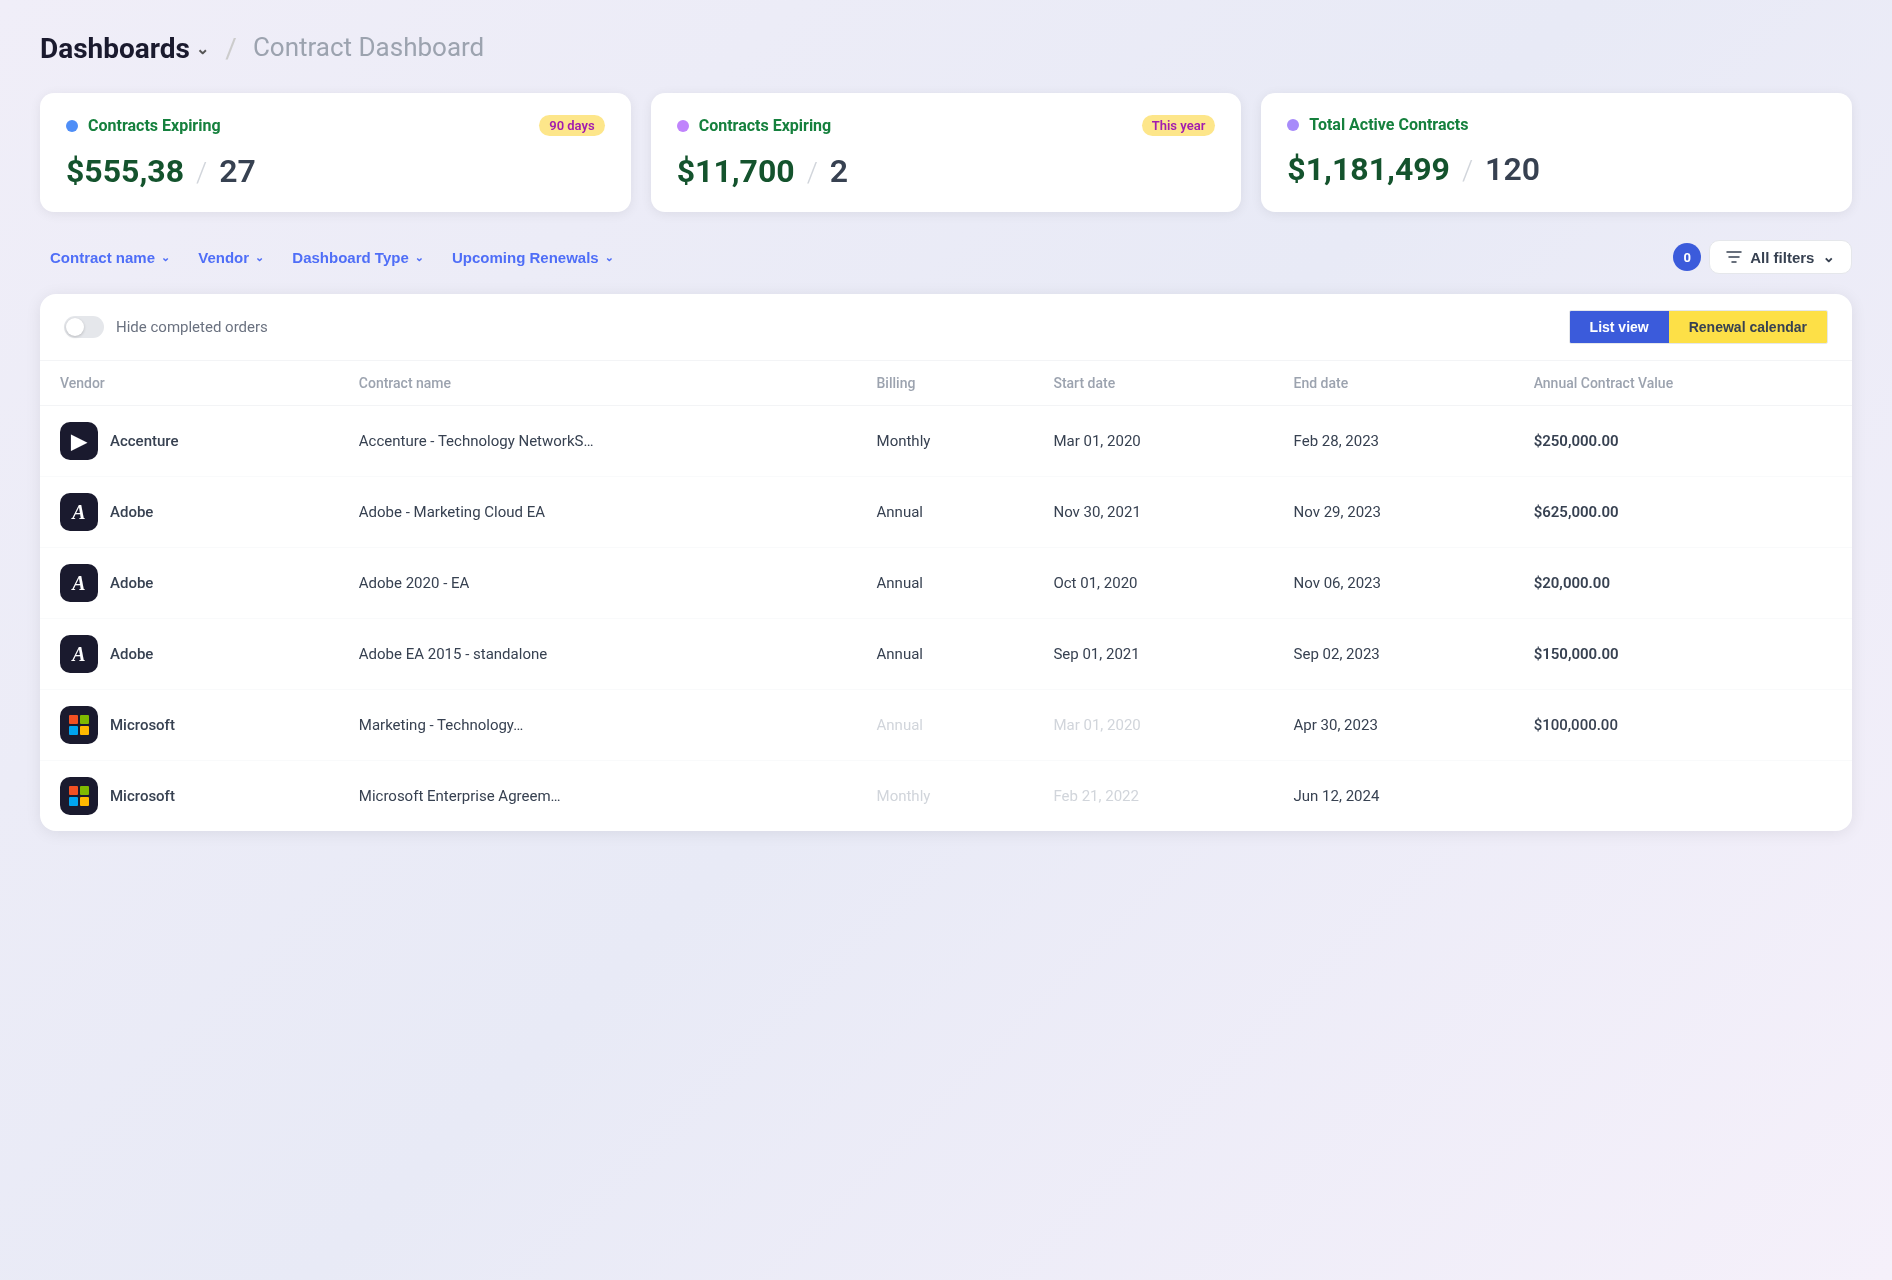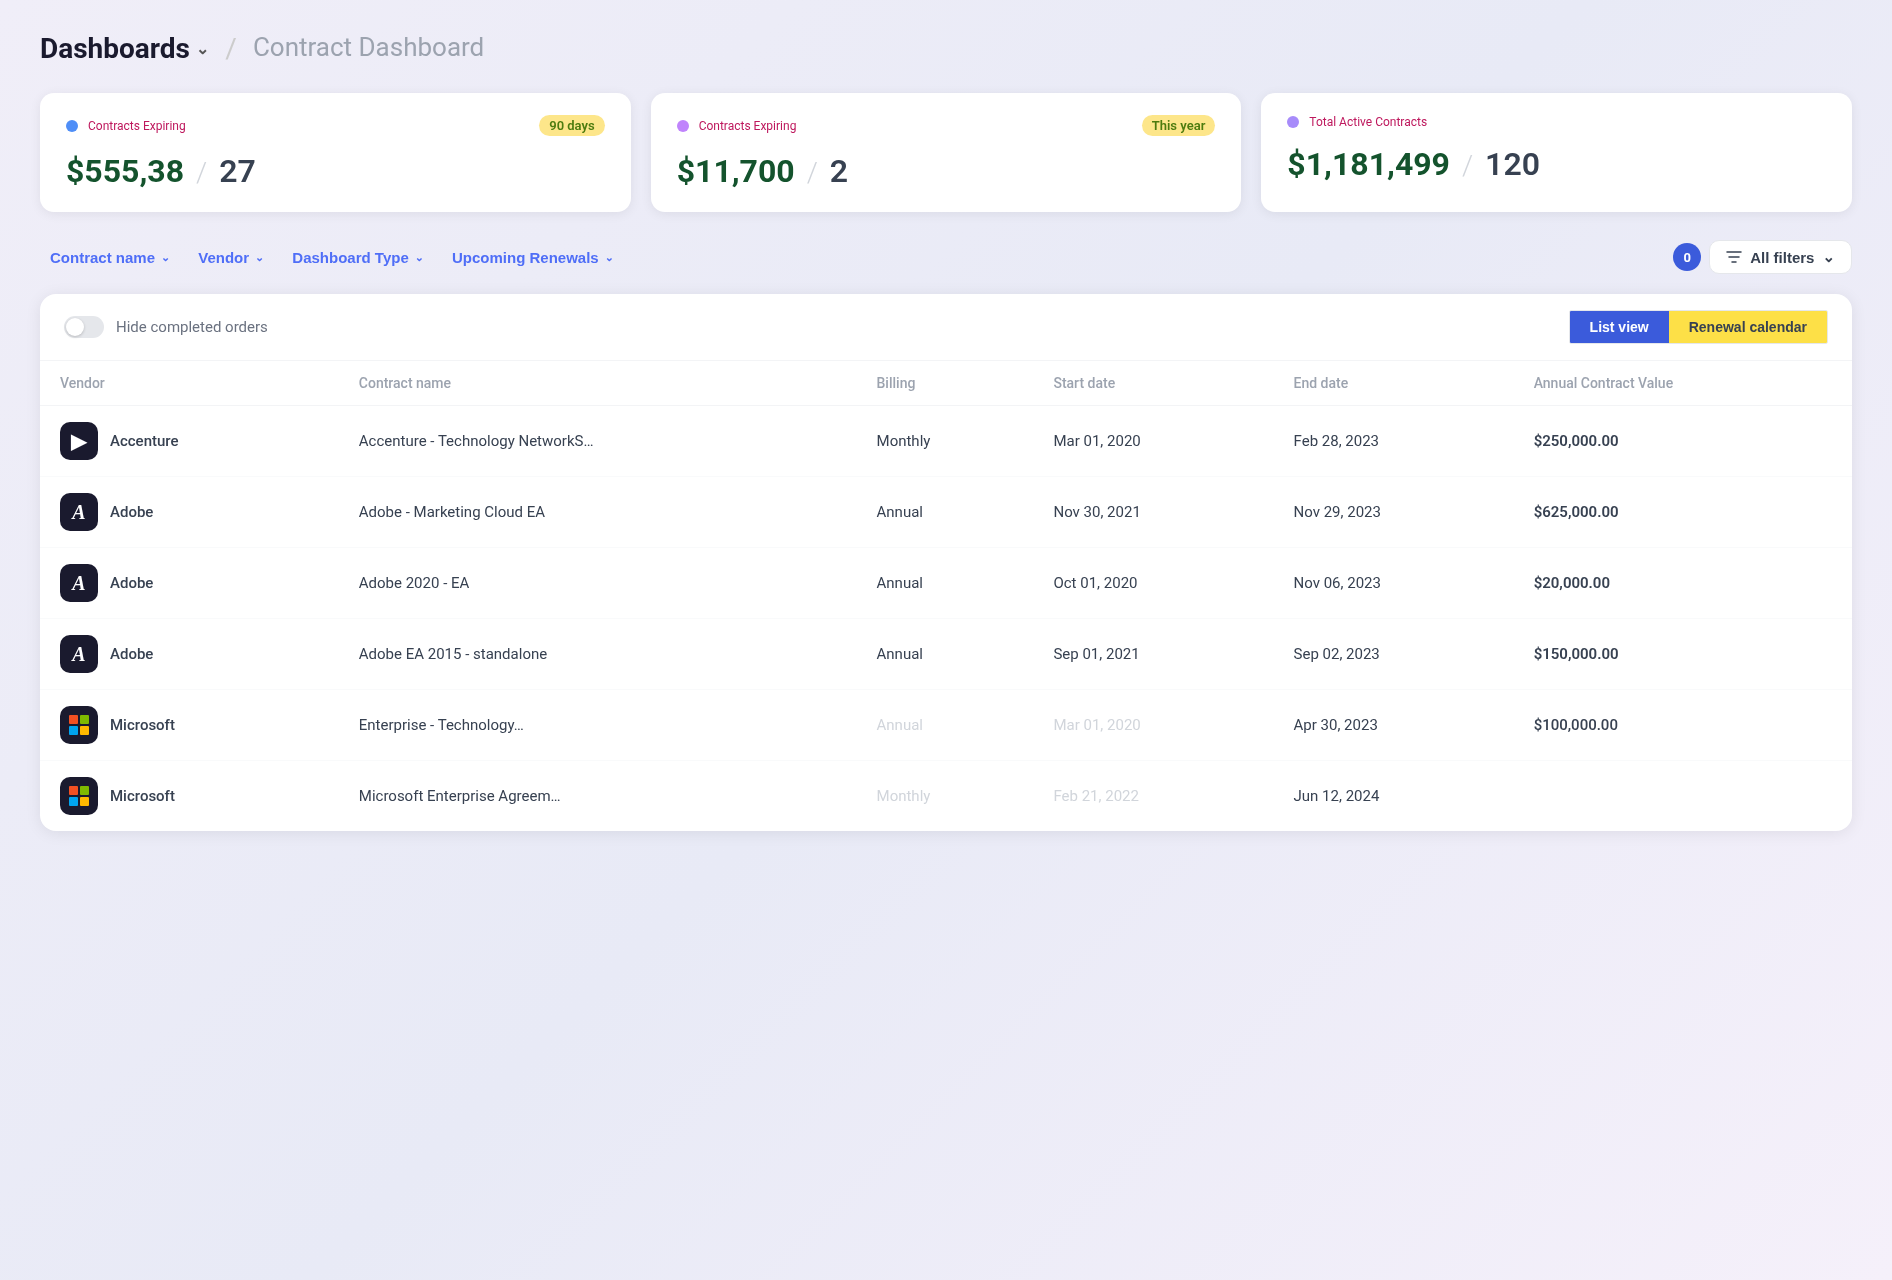--- a/index.html
+++ b/index.html
@@ -52,28 +52,28 @@
     }
     .kpi-dot {
       width: 12px;
       height: 12px;
       border-radius: 50%;
     }
     .kpi-dot-blue { background: #4f8ef7; }
     .kpi-dot-purple { background: #c084fc; }
     .kpi-dot-lavender { background: #a78bfa; }
     .kpi-title {
-      font-size: 12px;
-      font-weight: 400;
-      color: #be185d;
+      font-size: 16px;
+      font-weight: 700;
+      color: #15803d;
       flex: 1;
     }
     .kpi-badge {
       background: #fde68a;
-      color: #4d7c0f;
+      color: #a21caf;
       font-size: 13px;
       font-weight: 600;
       padding: 3px 10px;
       border-radius: 20px;
     }
     .kpi-value-row {
       display: flex;
       align-items: baseline;
       gap: 12px;
     }
@@ -454,21 +454,21 @@
         <div class="ms-grid">
           <div class="ms-cell" style="background:#f25022; border-radius:1px; width:9px; height:9px;"></div>
           <div class="ms-cell" style="background:#7fba00; border-radius:1px; width:9px; height:9px;"></div>
           <div class="ms-cell" style="background:#00a4ef; border-radius:1px; width:9px; height:9px;"></div>
           <div class="ms-cell" style="background:#ffb900; border-radius:1px; width:9px; height:9px;"></div>
         </div>
       </div>
           <span class="vendor-name">Microsoft</span>
         </div>
       </td>
-      <td>Enterprise - Technology…</td>
+      <td>Marketing - Technology…</td>
       <td style="color:#d1d5db;">Annual</td>
       <td style="color:#d1d5db;">Mar 01, 2020</td>
       <td class="date-muted">Apr 30, 2023</td>
       <td class="acv-muted">$100,000.00</td>
     </tr>
         <tr>
       <td>
         <div class="vendor-cell">
           <div class="vendor-logo microsoft-icon" style="background:#1a1a2e; padding:0;">
         <div class="ms-grid">

